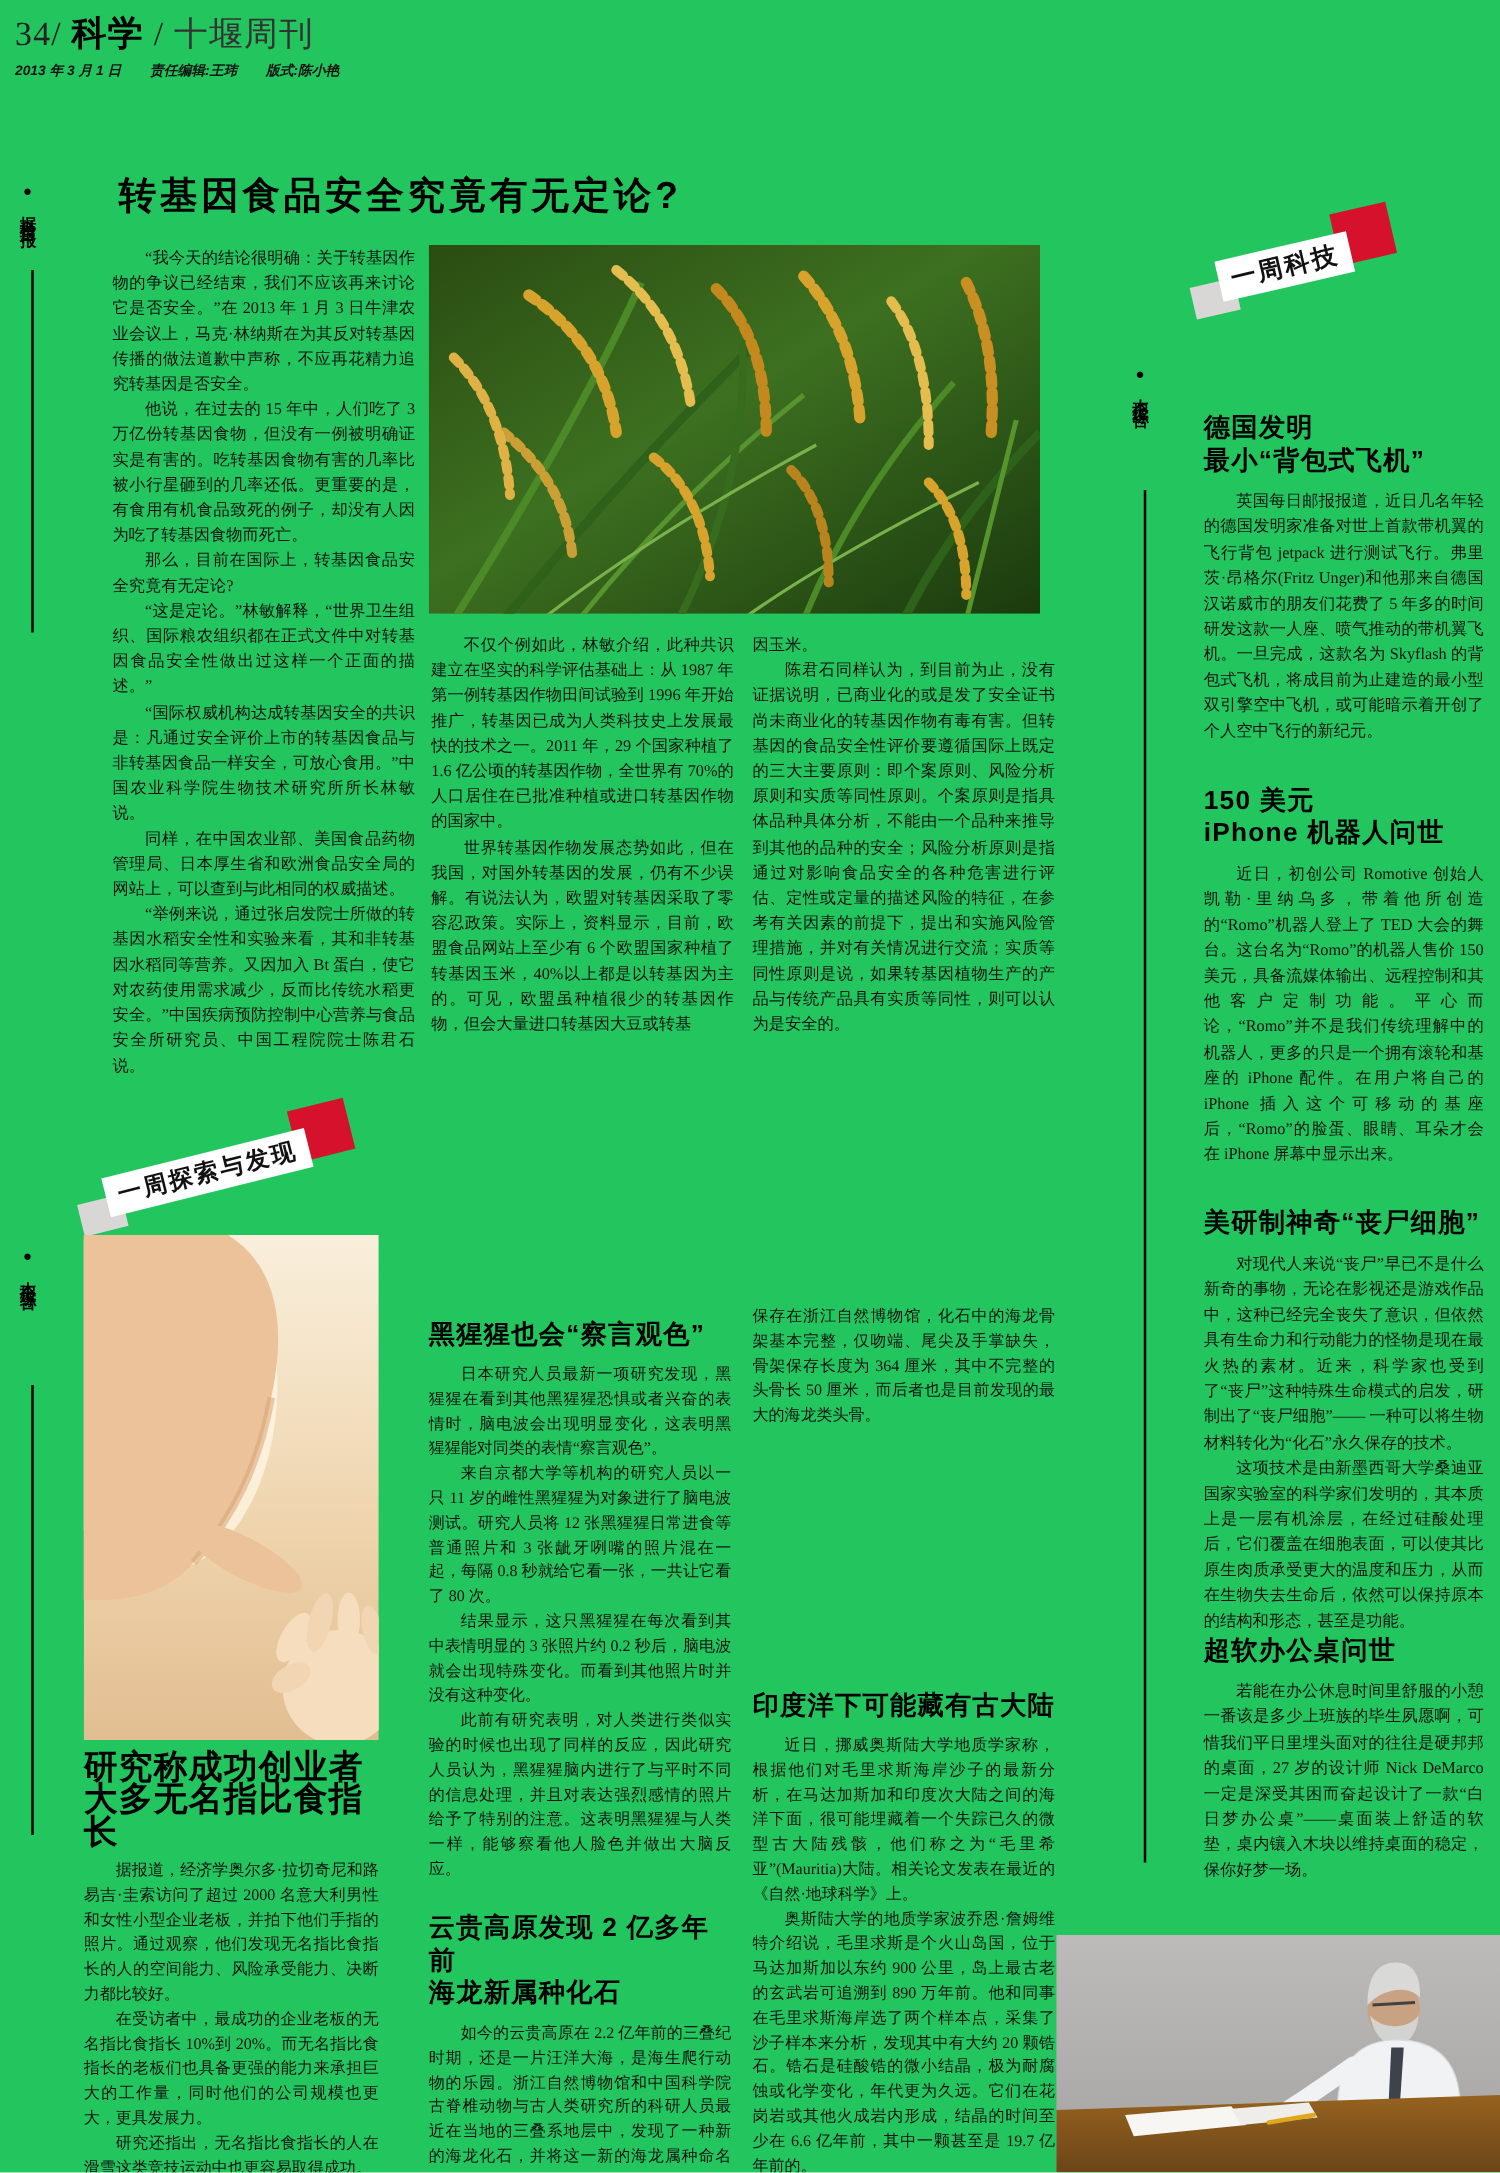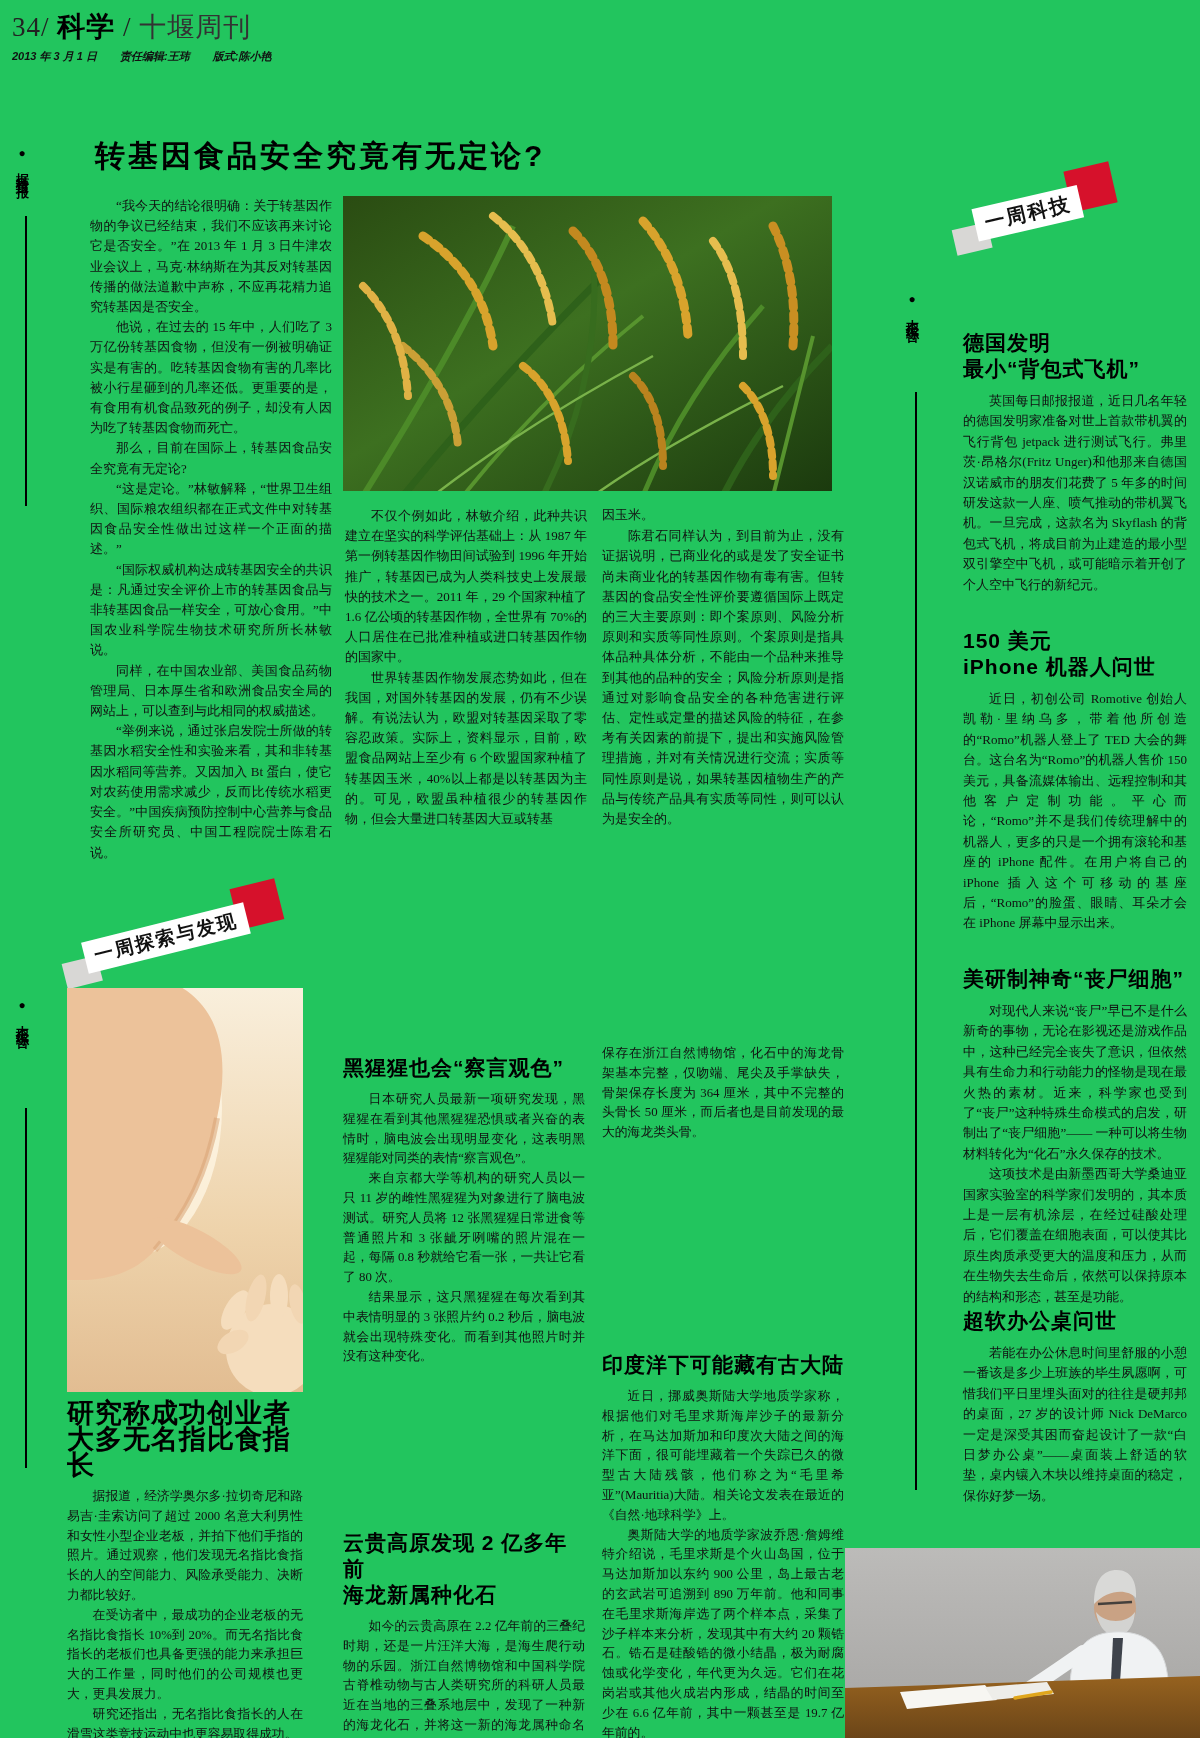--- a/index.html
+++ b/index.html
@@ -29,21 +29,21 @@
                   font-size:20px; letter-spacing:2px; white-space:nowrap; }
   .badge .flag { width:46px; height:42px; background:#d6112b; transform:translate(-10px,-11px); }
 
   
   .headline { position:absolute; left:95px; top:136px; font-family:"Liberation Sans","DejaVu Sans",sans-serif;
               font-weight:bold; font-size:30px; letter-spacing:3px; color:#000; white-space:nowrap; }
 
   
   .col { position:absolute; text-align:justify; font-size:13px; line-height:20.2px; }
   .col p { text-indent:2em; margin:0; }
-  .col p.noind { text-indent:0;font-family:Liberation Mono, monospace; }
+  .col p.noind { text-indent:0; }
 
   .sb { position:absolute; left:963px; width:224px; text-align:justify; font-size:13px; line-height:20.4px; }
   .sb h2, .ex h2 { font-family:"Liberation Sans","DejaVu Sans",sans-serif; font-size:21px; line-height:26px;
                    margin-bottom:9px; text-align:left; letter-spacing:1px; color:#000; }
   .sb p, .ex p { text-indent:2em; margin:0; }
   .ex { position:absolute; text-align:justify; font-size:12.8px; line-height:19.8px; }
   .ex p.noind { text-indent:0; }
   .ex h2.big { font-size:27px; }
 
   .photo { position:absolute; display:block; }
@@ -189,20 +189,21 @@
     <p>据报道，经济学奥尔多·拉切奇尼和路易吉·圭索访问了超过 2000 名意大利男性和女性小型企业老板，并拍下他们手指的照片。通过观察，他们发现无名指比食指长的人的空间能力、风险承受能力、决断力都比较好。</p>
     <p>在受访者中，最成功的企业老板的无名指比食指长 10%到 20%。而无名指比食指长的老板们也具备更强的能力来承担巨大的工作量，同时他们的公司规模也更大，更具发展力。</p>
     <p>研究还指出，无名指比食指长的人在滑雪这类竞技运动中也更容易取得成功。</p>
   </div>
 
   <div class="ex" style="left:343px; top:1055px; width:242px;">
     <h2>黑猩猩也会“察言观色”</h2>
     <p>日本研究人员最新一项研究发现，黑猩猩在看到其他黑猩猩恐惧或者兴奋的表情时，脑电波会出现明显变化，这表明黑猩猩能对同类的表情“察言观色”。</p>
     <p>来自京都大学等机构的研究人员以一只 11 岁的雌性黑猩猩为对象进行了脑电波测试。研究人员将 12 张黑猩猩日常进食等普通照片和 3 张龇牙咧嘴的照片混在一起，每隔 0.8 秒就给它看一张，一共让它看了 80 次。</p>
     <p>结果显示，这只黑猩猩在每次看到其中表情明显的 3 张照片约 0.2 秒后，脑电波就会出现特殊变化。而看到其他照片时并没有这种变化。</p>
+    <p>此前有研究表明，对人类进行类似实验的时候也出现了同样的反应，因此研究人员认为，黑猩猩脑内进行了与平时不同的信息处理，并且对表达强烈感情的照片给予了特别的注意。这表明黑猩猩与人类一样，能够察看他人脸色并做出大脑反应。</p>
   </div>
   <div class="ex" style="left:343px; top:1530px; width:242px;">
     <h2><span>云贵高原发现 2 亿多年前</span><br><span>海龙新属种化石</span></h2>
     <p>如今的云贵高原在 2.2 亿年前的三叠纪时期，还是一片汪洋大海，是海生爬行动物的乐园。浙江自然博物馆和中国科学院古脊椎动物与古人类研究所的科研人员最近在当地的三叠系地层中，发现了一种新的海龙化石，并将这一新的海龙属种命名为“双列齿凹棘龙”。</p>
 
   </div>
 
   <div class="ex" style="left:602px; top:1044px; width:242px;">
     <p class="noind">保存在浙江自然博物馆，化石中的海龙骨架基本完整，仅吻端、尾尖及手掌缺失，骨架保存长度为 364 厘米，其中不完整的头骨长 50 厘米，而后者也是目前发现的最大的海龙类头骨。</p>
   </div>

